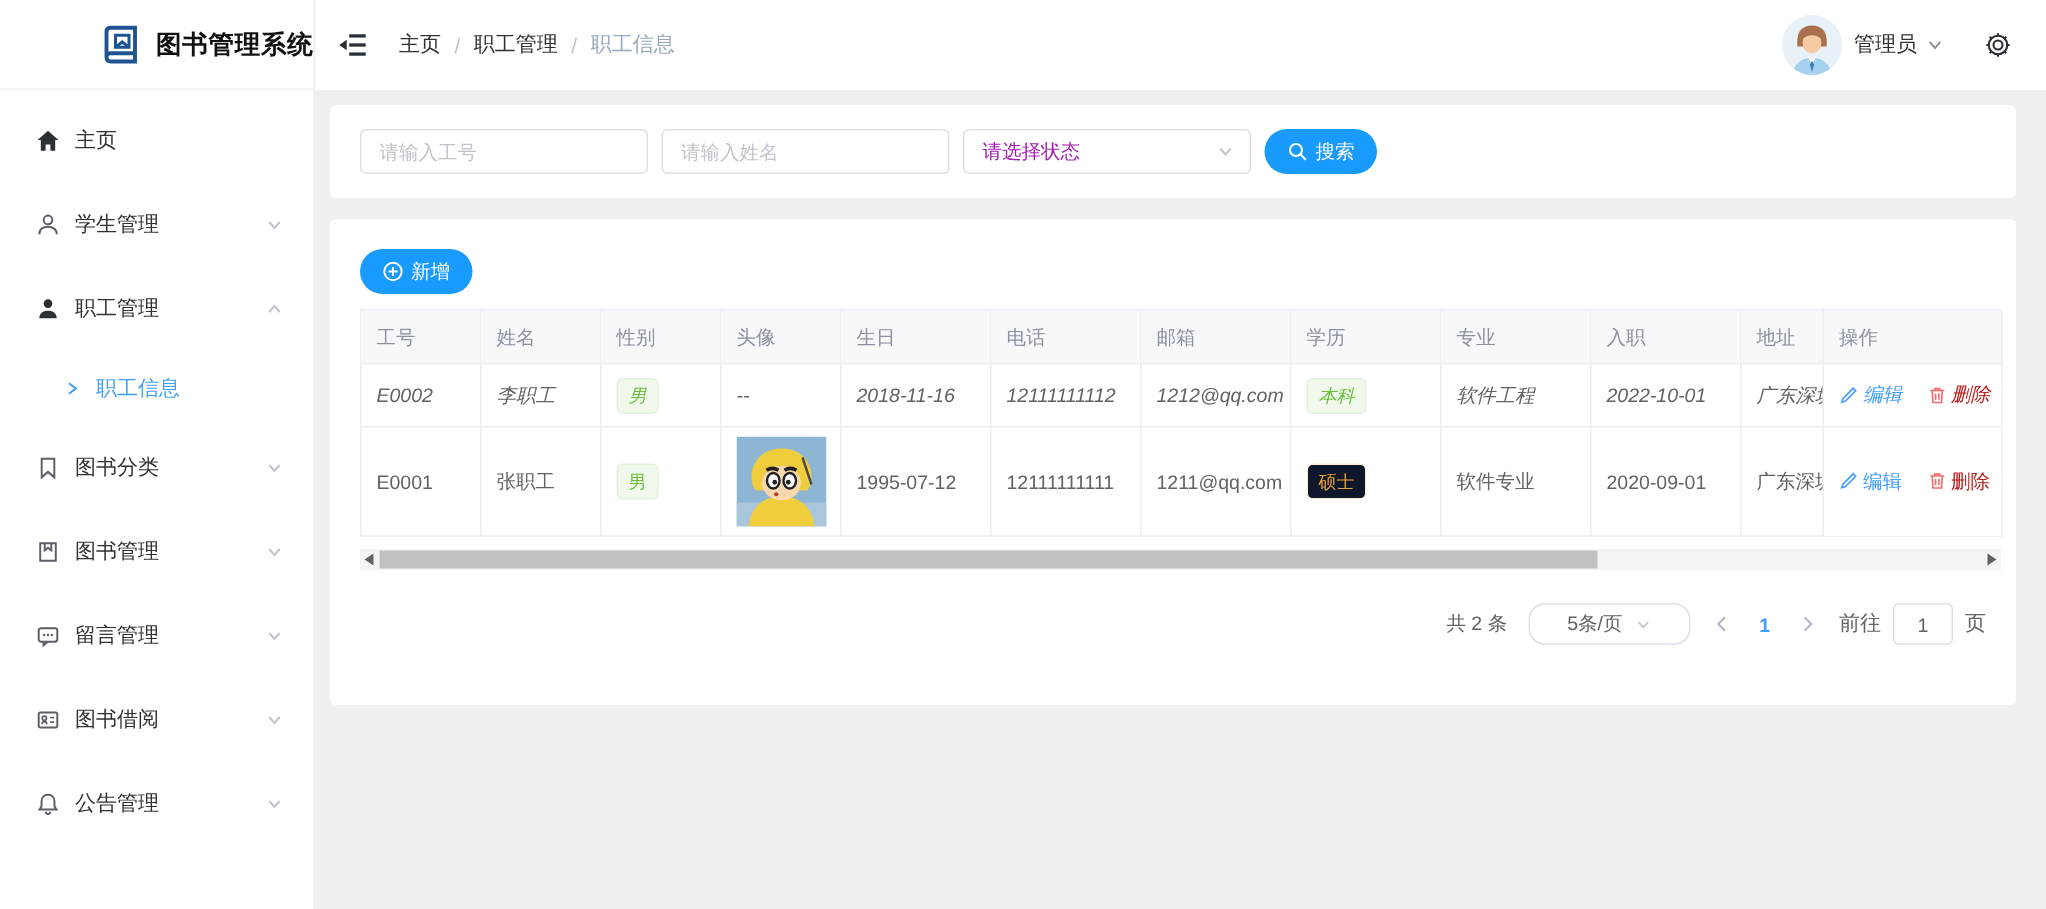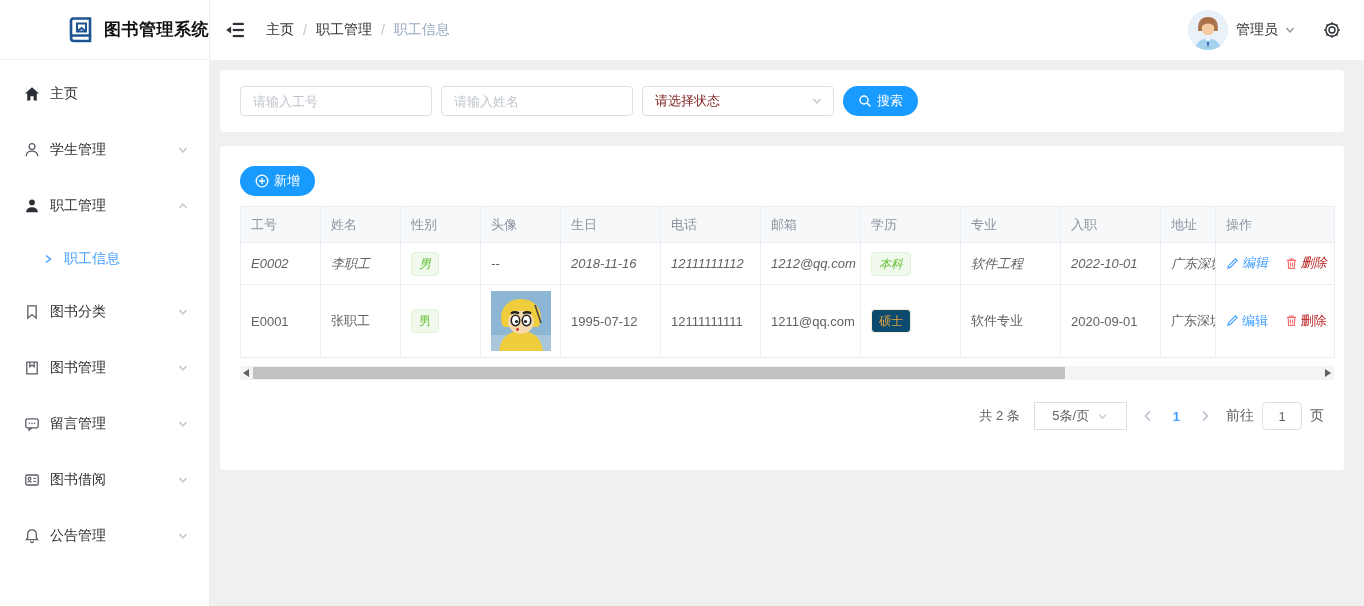--- a/index.html
+++ b/index.html
@@ -31,57 +31,57 @@
   .avatar { width:40px; height:40px; border-radius:50%; overflow:hidden; background:#e7eef7; cursor:pointer; flex:none; }
   .username { font-size:14px; margin:0 6px 0 8px; cursor:pointer; }
   .user-chev { width:12px; height:12px; color:#909399; margin-right:26px; }
   .gear { width:20px; height:20px; cursor:pointer; color:#303133; }
 
   .content { flex:1; padding:10px 20px 0 10px; }
   .card { background:#fff; border-radius:4px; }
   .search-card { height:62px; display:flex; align-items:center; padding:12px 20px; gap:9px; }
   .s-input { width:192px; height:30px; border:1px solid #dcdfe6; border-radius:4px; padding:0 12px; font-size:13px; color:#606266; outline:none; font-family:inherit; }
   .s-input::placeholder { color:#bfc4cc; }
-  .s-select { width:192px; height:30px; border:1px solid #dcdfe6; border-radius:4px; padding:0 10px 0 12px; font-size:13px; color:#7f1d1d; display:flex; align-items:center; justify-content:space-between; cursor:pointer; background:#fff; }
+  .s-select { width:192px; height:30px; border:1px solid #dcdfe6; border-radius:4px; padding:0 10px 0 12px; font-size:13px; color:#a21caf; display:flex; align-items:center; justify-content:space-between; cursor:pointer; background:#fff; }
   .s-select .chev { width:12px; height:12px; color:#c0c4cc; }
   .btn-primary { height:30px; border:none; border-radius:15px; background:#189aff; color:#fff; font-size:13px; padding:0 15px; display:inline-flex; align-items:center; gap:5px; cursor:pointer; font-family:inherit; }
   .btn-primary .bicon { width:14px; height:14px; }
 
   .table-card { margin-top:14px; height:324px; padding:20px 20px 0 20px; overflow:hidden; }
   .add-btn { margin-bottom:10px; }
 
   table.grid { border-collapse:collapse; table-layout:fixed; width:1094px; font-size:13px; }
   .grid th, .grid td { border-bottom:1px solid #ebeef5; border-right:1px solid #ebeef5; padding:0 0 0 10px; text-align:left; overflow:hidden; white-space:nowrap; }
   .grid th { height:36px; background:#f7f8fa; color:#8a919f; font-weight:normal; border-top:1px solid #ebeef5; }
   .grid td { color:#606266; background:#fff; }
   .row-a td { height:42px;font-style:italic; }
   .row-b td { height:73px; }
   .col-first { border-left:1px solid #ebeef5; }
   .th-ops, .td-ops { box-shadow:-7px 0 8px -4px rgba(0,0,0,0.15); position:relative; }
   .tag { display:inline-block; height:24px; line-height:22px; padding:0 7px; border-radius:4px; font-size:12px; border:1px solid; }
   .tag-green { color:#67c23a; background:#f0f9eb; border-color:#e1f3d8; }
-  .tag-orange { color:#e6a23c; background:#0c4a6e; border-color:#faecd8; }
+  .tag-orange { color:#e6a23c; background:#0f172a; border-color:#faecd8; }
   .op-link { display:inline-flex; align-items:center; gap:3px; cursor:pointer; font-size:13px; }
   .op-edit { color:#409eff; margin-right:13px; }
   .op-del { color:#b91c1c; }
   .op-link .oicon { width:13px; height:13px; }
   .avatar-img { width:60px; height:60px; display:block; }
 
   
   .hscroll { width:1094px; height:14px; margin-top:8px; background:#f4f4f4; position:relative; }
   .hs-arrow { position:absolute; top:0; width:12px; height:14px; display:flex; align-items:center; justify-content:center; cursor:pointer; }
   .hs-left { left:0; } .hs-right { right:0; }
   .tri-l { width:0; height:0; border-style:solid; border-width:4px 6px 4px 0; border-color:transparent #606266 transparent transparent; }
   .tri-r { width:0; height:0; border-style:solid; border-width:4px 0 4px 6px; border-color:transparent transparent transparent #606266; }
   .hs-thumb { position:absolute; top:1px; left:13px; width:812px; height:12px; background:#c1c1c1; cursor:grab; }
 
   
   .pager { margin-top:22px; display:flex; align-items:center; justify-content:flex-end; gap:14px; font-size:13px; color:#606266; }
   .pg-total { font-size:13px; }
-  .pg-size { width:93px; height:28px; border:1px solid #dcdfe6; border-radius:0; display:flex; align-items:center; justify-content:center; gap:8px; cursor:pointer; color:#606266; }
+  .pg-size { width:108px; height:28px; border:1px solid #dcdfe6; border-radius:11px; display:flex; align-items:center; justify-content:center; gap:8px; cursor:pointer; color:#606266; }
   .pg-size .chev { width:11px; height:11px; color:#c0c4cc; }
   .pg-nav { display:flex; align-items:center; gap:18px; }
   .pg-arrow { width:14px; height:14px; color:#b4bccc; cursor:pointer; }
   .pg-cur { color:#409eff; font-weight:bold; cursor:pointer; }
   .pg-goto { display:flex; align-items:center; gap:8px; font-size:14px;justify-content:flex-end; }
   .pg-input { width:40px; height:28px; border:1px solid #dcdfe6; border-radius:4px; text-align:center; font-size:13px; color:#606266; outline:none; font-family:inherit; }
 
   svg { display:block; }
 </style>
 </head>

